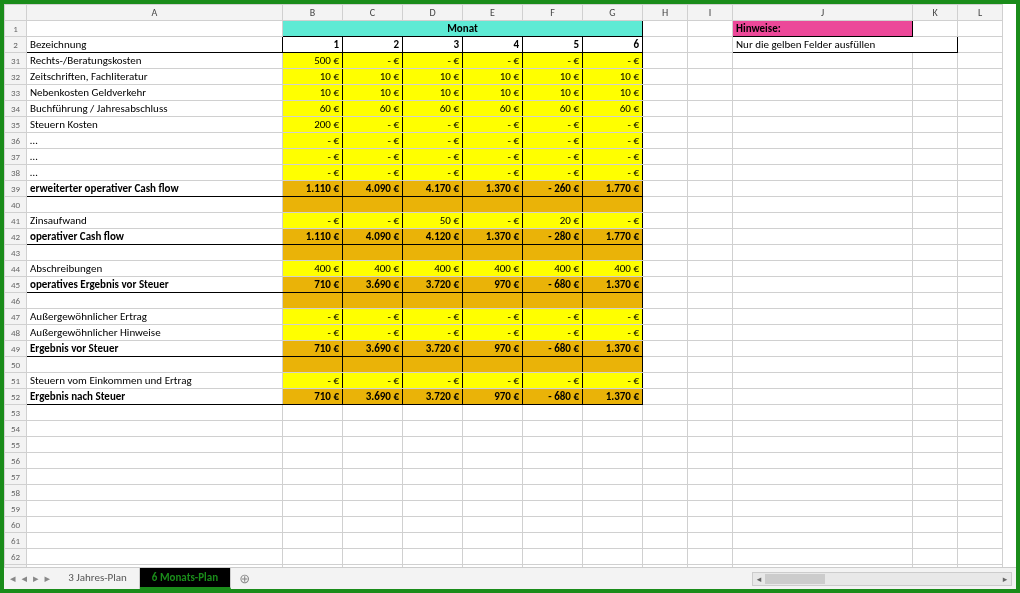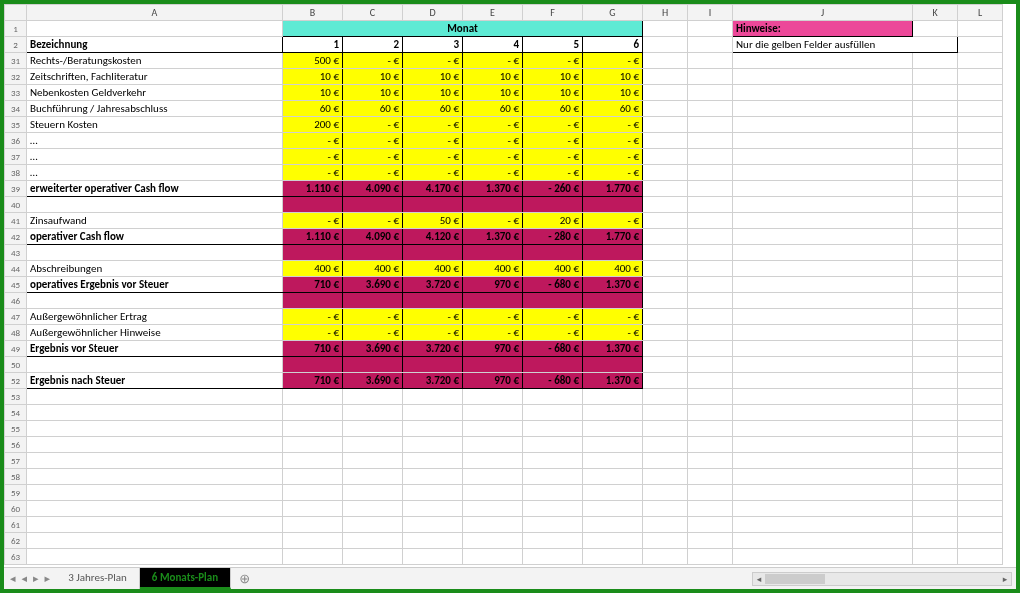--- a/index.html
+++ b/index.html
@@ -60,21 +60,21 @@
     background: #ec4899;
     font-weight: bold;
     border: 1px solid #000 !important;
     padding-left: 4px;
   }
   .hinweise-txt {
     border: 1px solid #000 !important;
     padding-left: 4px;
   }
   .bez-hdr {
-    font-weight: bold;
+    font-weight: normal;
     border: 1px solid #000 !important;
     margin-left: 16px;
   }
   .mnum {
     font-weight: bold;
     text-align: right;
     border: 1px solid #000 !important;
   }
   .lbl {
     border-left: 1px solid #000 !important;
@@ -82,21 +82,21 @@
   .lbl-bold {
     font-weight: bold;
     border-left: 1px solid #000 !important;
     margin-left: 10px;
   }
   .val {
     text-align: right;
     border-right: 1px solid #000 !important;
   }
   .val.yel { background: #ffff00; }
-  .val.wht { background: #be185d; }
+  .val.wht { background: #eab308; }
   .totrow td.lbl-bold, .totrow td.val {
     border-top: 1px solid #000 !important;
     border-bottom: 1px solid #000 !important;
     font-weight: bold;
   }
 
   .tabbar {
     position: absolute;
     left: 0; right: 0; bottom: 0;
     height: 22px;
@@ -503,20 +503,35 @@
           <td class="val wht"></td>
           <td class="val wht"></td>
           <td class="val wht"></td>
           <td class="val wht" style="border-right: 1px solid rgb(0, 0, 0);"></td>
           <td></td>
           <td></td>
           <td></td>
           <td></td>
           <td></td>
         </tr>
+        <tr>
+          <th class="rowhdr">51</th>
+          <td class="lbl">Steuern vom Einkommen und Ertrag</td>
+          <td class="val yel">-   €</td>
+          <td class="val yel">-   €</td>
+          <td class="val yel">-   €</td>
+          <td class="val yel">-   €</td>
+          <td class="val yel">-   €</td>
+          <td class="val yel">-   €</td>
+          <td></td>
+          <td></td>
+          <td></td>
+          <td></td>
+          <td></td>
+        </tr>
         <tr class="totrow">
           <th class="rowhdr">52</th>
           <td class="lbl-bold">Ergebnis nach Steuer</td>
           <td class="val wht">710 €</td>
           <td class="val wht">3.690 €</td>
           <td class="val wht">3.720 €</td>
           <td class="val wht">970 €</td>
           <td class="val wht">-     680 €</td>
           <td class="val wht">1.370 €</td>
           <td></td>

